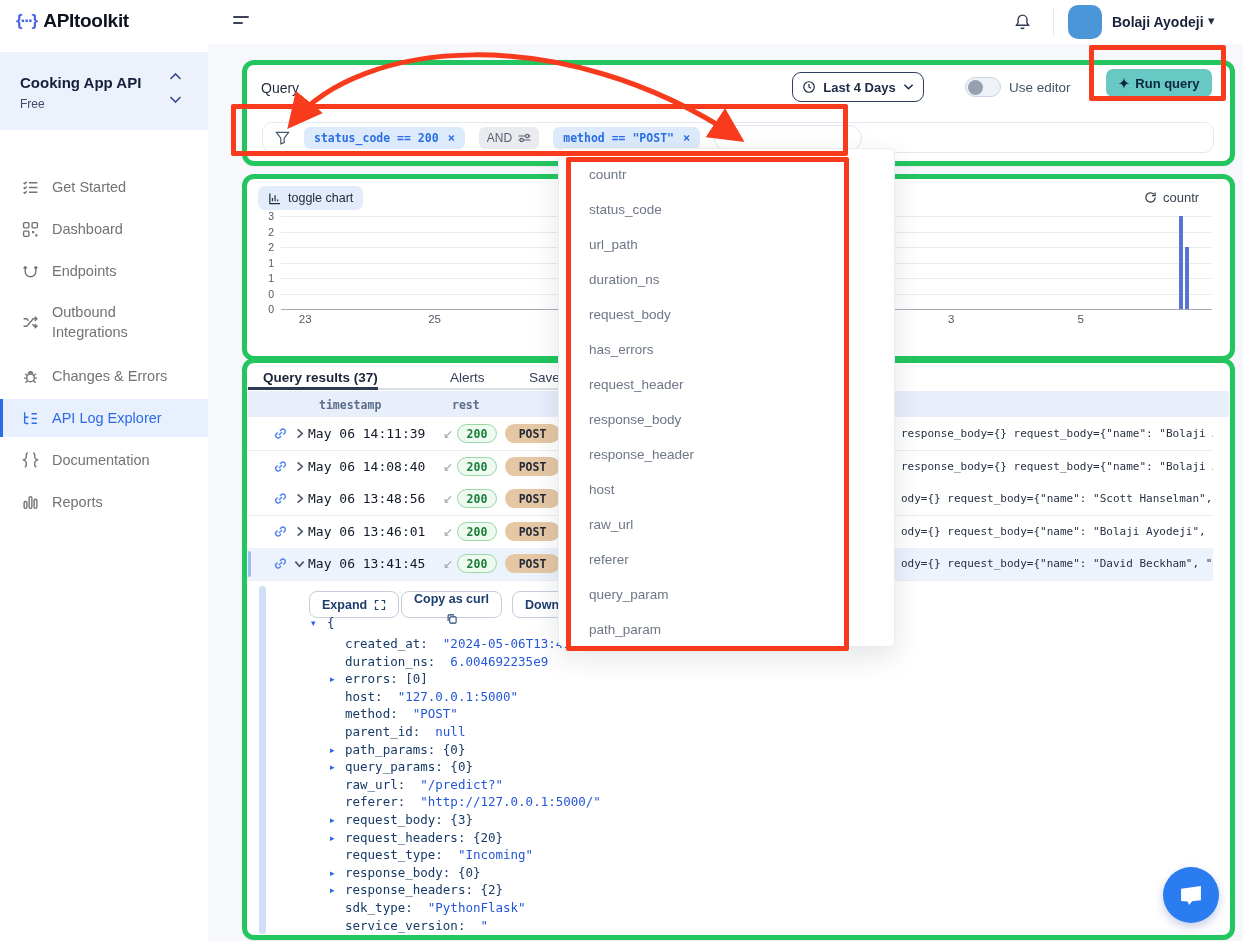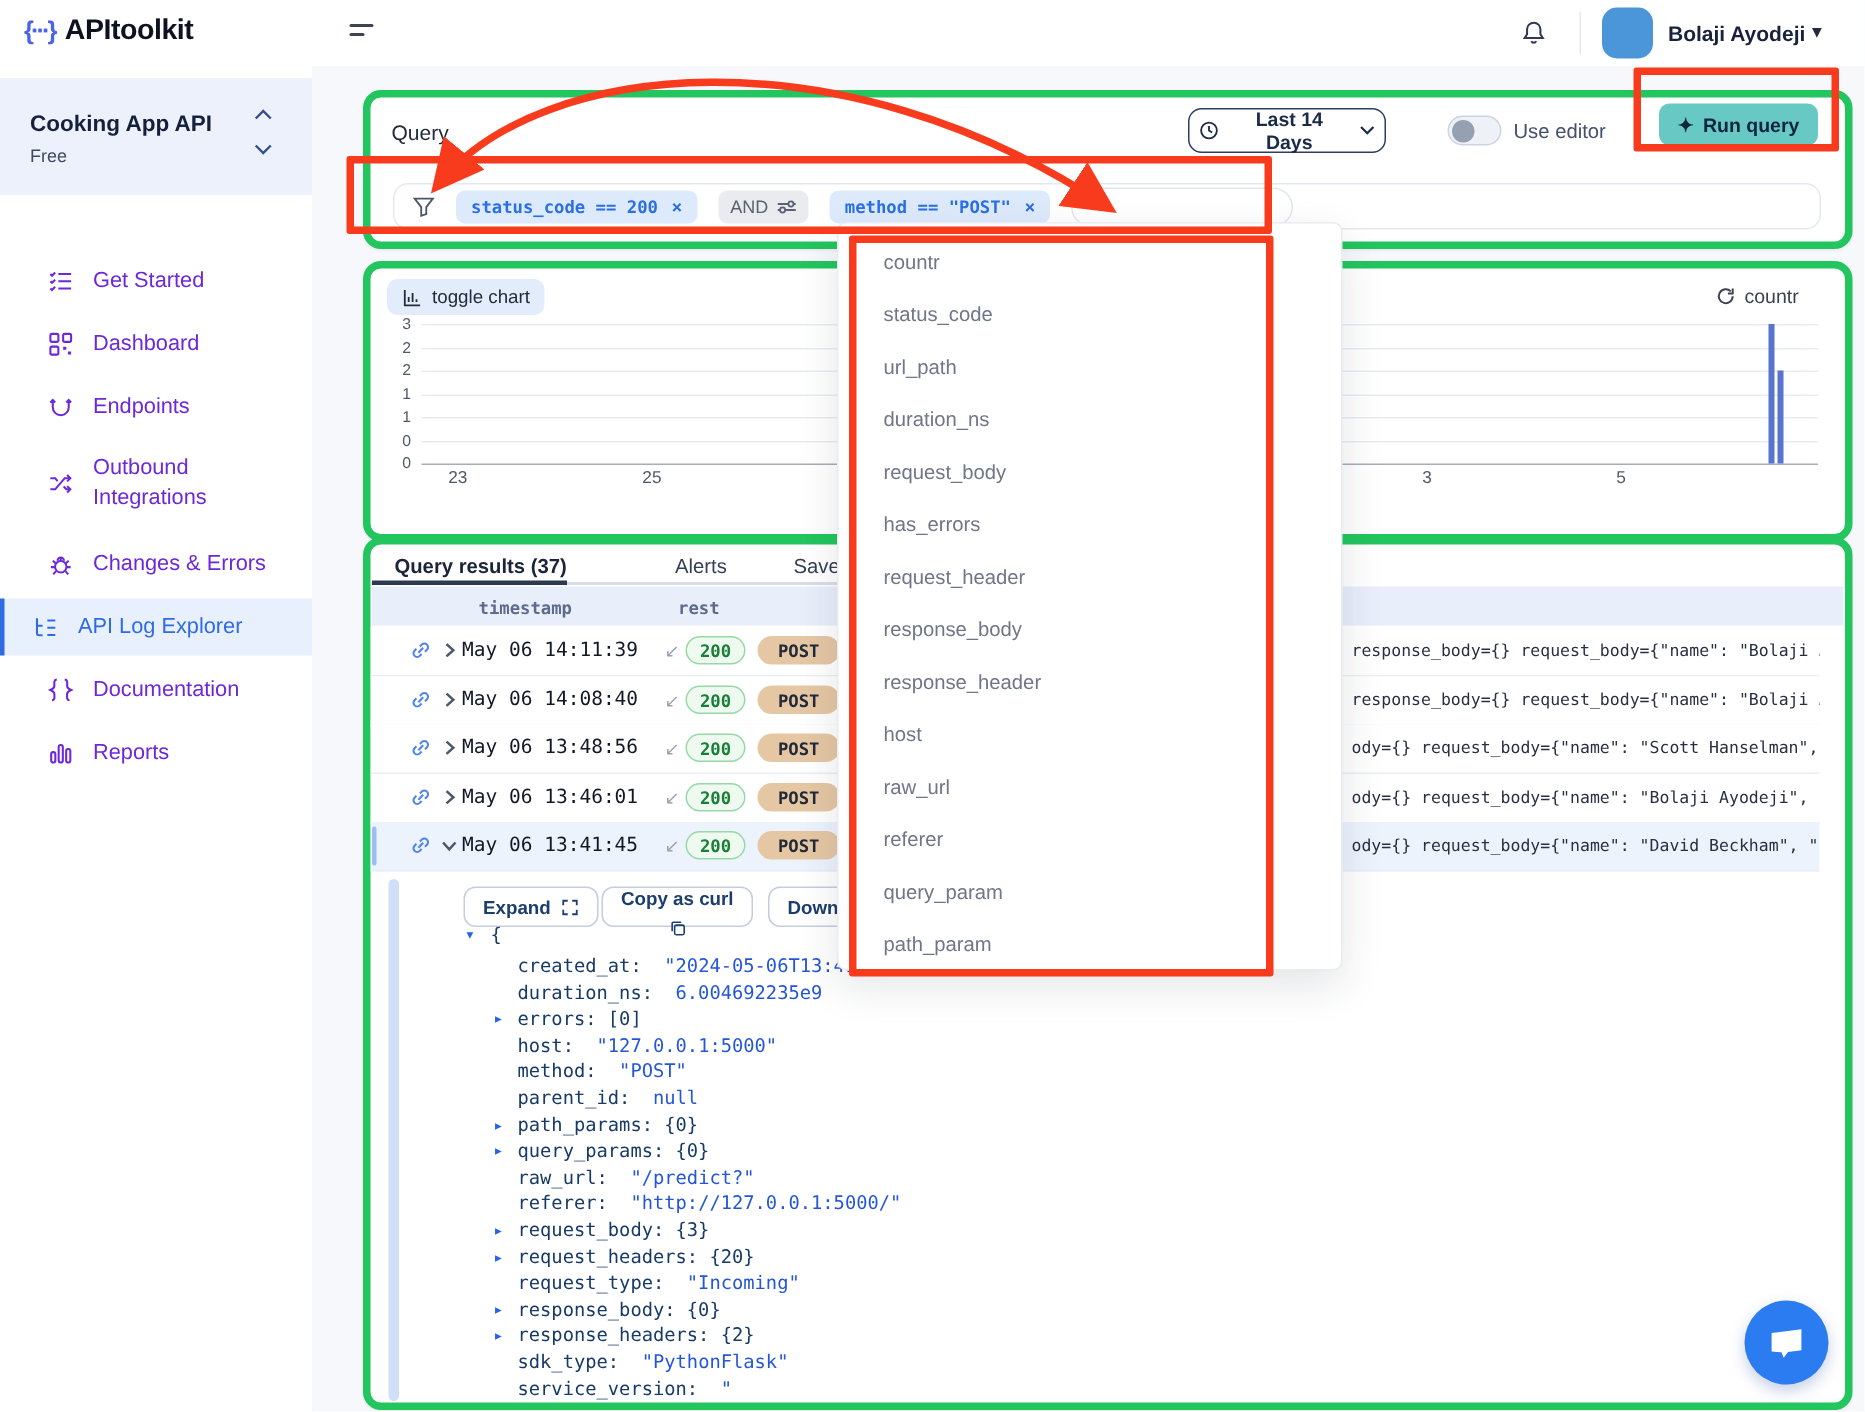--- a/index.html
+++ b/index.html
@@ -11,21 +11,21 @@
   
   #sidebar{left:0;top:0;width:208px;height:941px;background:#fff;border-right:1px solid #ecedf3;}
   #logo{left:16px;top:10px;display:flex;align-items:center;gap:7px;}
   .logo-glyph{color:#4a63e7;font-weight:bold;font-size:17px;letter-spacing:-2px;}
   .logo-word{font-size:19px;font-weight:800;color:#0d1220;letter-spacing:-.3px;}
   #project{left:0;top:52px;width:208px;height:78px;background:#edf1fb;}
   #project-name{left:20px;top:22px;font-size:15px;font-weight:bold;color:#15203c;}
   #project-plan{left:20px;top:45px;font-size:12px;color:#3e4a66;}
   .proj-chev{right:26px;color:#33508a;}
   .nav-item{left:0;width:208px;height:38px;display:flex;align-items:center;gap:13px;
-            padding-left:32px;box-sizing:border-box;font-size:14.5px;color:#6d28d9;position:absolute;}
+            padding-left:22px;box-sizing:border-box;font-size:14.5px;color:#737373;position:absolute;}
   .nav-item.two-line{height:56px;}
   .nav-item.two-line .nav-label{width:120px;line-height:1.4;}
   .nav-item.active{background:#e9f0fd;border-left:3px solid #2e6be5;padding-left:19px;color:#2e6be5;}
   .nav-icon{width:17px;height:17px;flex:0 0 17px;}
 
   
   #topbar{left:208px;top:0;width:1035px;height:44px;background:#fff;border-bottom:1px solid #eaecf2;}
   .tb-line{position:absolute;height:2px;background:#3c4454;border-radius:2px;}
   #tb-divider{left:845px;top:8px;width:1px;height:28px;background:#e6e8ee;}
   #avatar{left:860px;top:5px;width:34px;height:34px;border-radius:10px;background:#4b96d9;}
@@ -243,21 +243,21 @@
 
   <section id="query-card" class="card">
     <div id="q-title" class="abs">Query</div>
     <button id="time-pill" class="abs">
       <span>
         <svg width="14" height="14" viewBox="0 0 16 16" fill="none" stroke="#1b2a47" stroke-width="1.4">
             <circle cx="8" cy="8" r="6"></circle>
             <path d="M8 4.6V8l2.4 1.5"></path>
           </svg>
       </span>
-      <span>Last 14 Days</span>
+      <span>Last 4 Days</span>
       <span>
         <svg width="11" height="8" viewBox="0 0 12 8" fill="none" stroke="#1b2a47" stroke-width="1.6">
             <path d="M1.5 1.5 6 6l4.5-4.5"></path>
           </svg>
       </span>
     </button>
     <span id="use-editor-toggle" class="abs">
         <span id="toggle-knob"></span>
       </span>
     <span id="use-editor-label" class="abs">Use editor</span>

